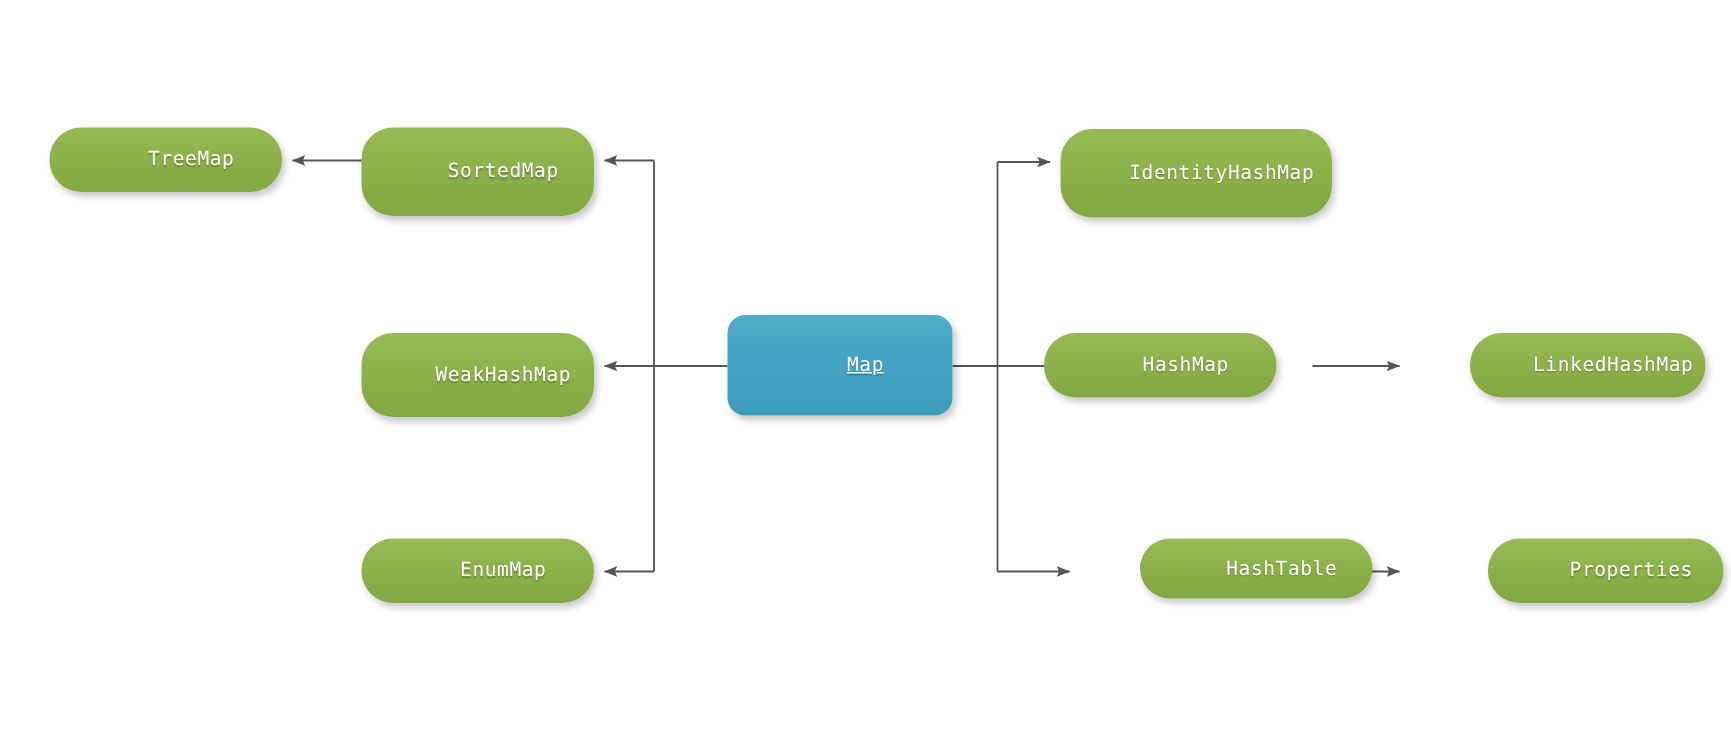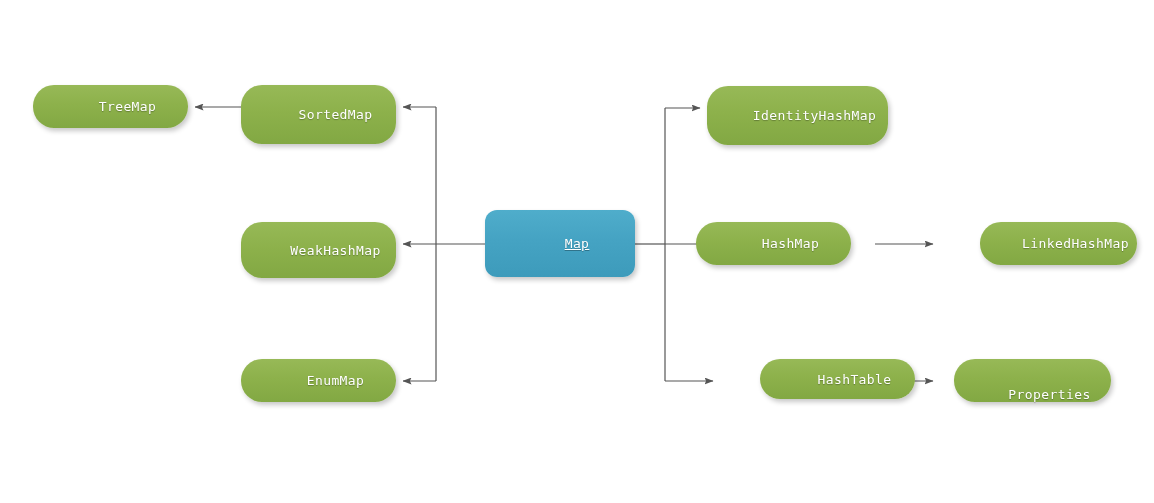--- a/index.html
+++ b/index.html
@@ -105,17 +105,17 @@
       </div>
       <div class="node leaf" style="left: 696px; top: 222px; width: 155px; height: 43px; align-items: center;">
         <span class="node-label">HashMap</span>
       </div>
       <div class="node leaf" style="left: 980px; top: 222px; width: 157px; height: 43px;">
         <span class="node-label">LinkedHashMap</span>
       </div>
       <div class="node leaf" style="left: 760px; top: 359px; width: 155px; height: 40px;">
         <span class="node-label">HashTable</span>
       </div>
-      <div class="node leaf" style="left: 954px; top: 359px; width: 157px; height: 43px; align-items: flex-end;">
+      <div class="node leaf" style="left: 992px; top: 359px; width: 157px; height: 43px;">
         <span class="node-label">Properties</span>
       </div>
     </div>
 </div>
 
 </body></html>

